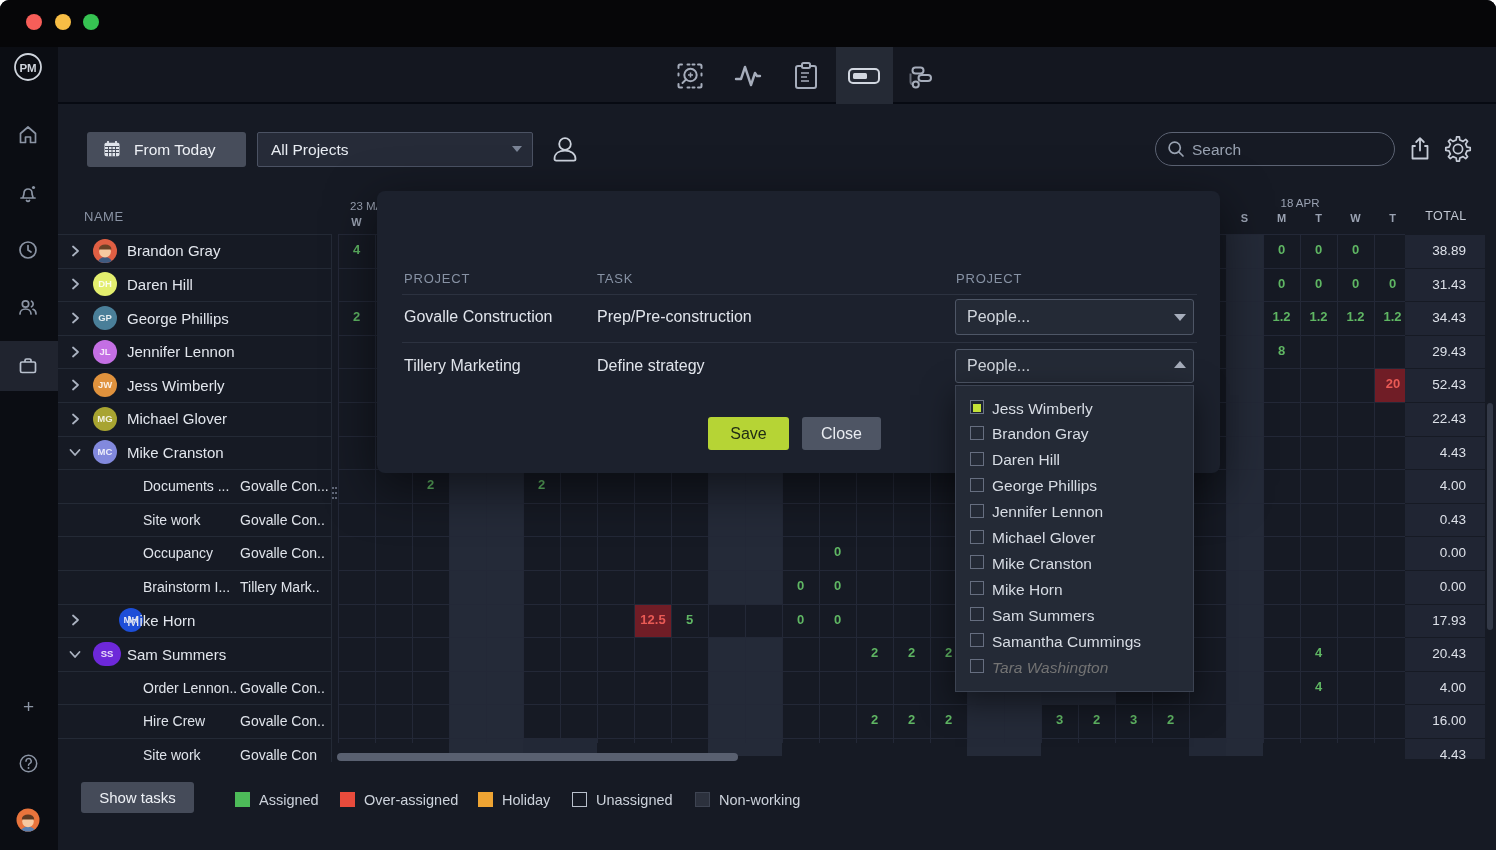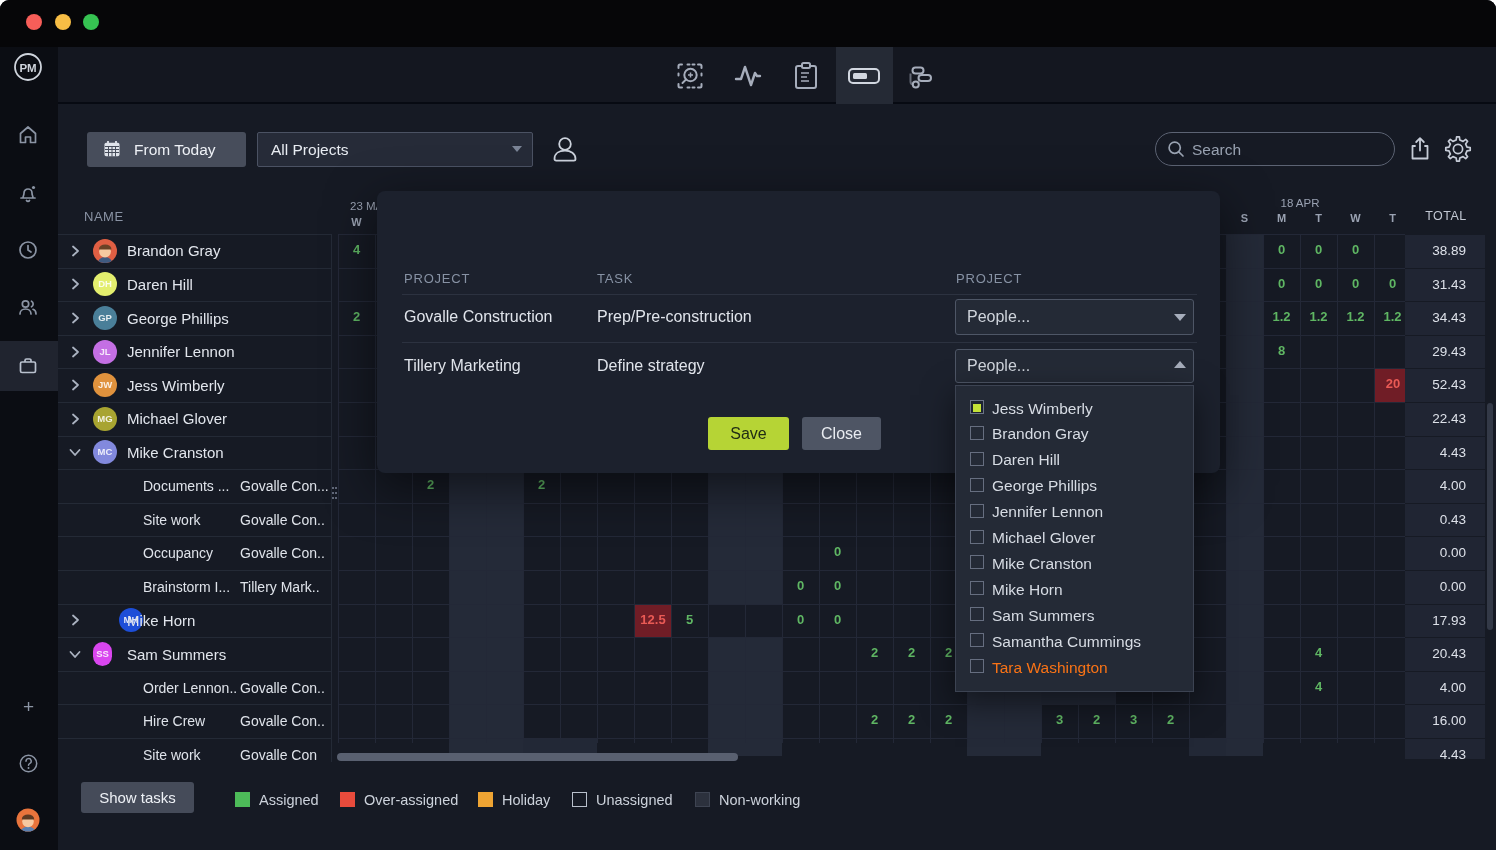--- a/index.html
+++ b/index.html
@@ -262,21 +262,21 @@
 <div class="abs" style="left:0;top:369.6px;width:273px;height:33.6px;border-top:1px solid #242a36;"></div>
 <svg class="abs" style="left:11px;top:380.4px;" width="12" height="12" viewBox="0 0 12 12" fill="none" stroke="#aab2c0" stroke-width="1.8" stroke-linecap="round" stroke-linejoin="round">
         <path d="M4 1.5 L9 6 L4 10.5"></path>
       </svg>
 <div class="abs" style="left:35px;top:374.4px;width:24px;height:24px;border-radius:12px;background:#1d4ed8;color:rgba(255,255,255,.85);font-size:9.5px;font-weight:bold;text-align:center;line-height:24px;margin-left:26px;">MH</div>
 <div class="abs" style="left:69px;top:377.9px;color:#e2e6ed;font-size:15px;">Mike Horn</div>
 <div class="abs" style="left:0;top:403.2px;width:273px;height:33.6px;border-top:1px solid #242a36;"></div>
 <svg class="abs" style="left:11px;top:414.0px;" width="12" height="12" viewBox="0 0 12 12" fill="none" stroke="#aab2c0" stroke-width="1.8" stroke-linecap="round" stroke-linejoin="round">
         <path d="M1.5 4 L6 9 L10.5 4"></path>
       </svg>
-<div class="abs" style="left:35px;top:408.0px;width:19px;height:24px;border-radius:12px;background:#d946ef;color:rgba(255,255,255,.85);font-size:9.5px;font-weight:bold;text-align:center;line-height:24px;">SS</div>
+<div class="abs" style="left:35px;top:408.0px;width:28px;height:24px;border-radius:12px;background:#6d28d9;color:rgba(255,255,255,.85);font-size:9.5px;font-weight:bold;text-align:center;line-height:24px;">SS</div>
 <div class="abs" style="left:69px;top:411.5px;color:#e2e6ed;font-size:15px;">Sam Summers</div>
 <div class="abs" style="left:0;top:436.8px;width:273px;height:33.6px;border-top:1px solid #242a36;"></div>
 <div class="abs" style="left:85px;top:445.6px;width:95px;overflow:hidden;white-space:nowrap;color:#dfe3ea;font-size:14px;">Order Lennon...</div>
 <div class="abs" style="left:182px;top:445.6px;width:92px;overflow:hidden;white-space:nowrap;color:#dfe3ea;font-size:14px;">Govalle Con..</div>
 <div class="abs" style="left:0;top:470.4px;width:273px;height:33.6px;border-top:1px solid #242a36;"></div>
 <div class="abs" style="left:85px;top:479.2px;width:95px;overflow:hidden;white-space:nowrap;color:#dfe3ea;font-size:14px;">Hire Crew</div>
 <div class="abs" style="left:182px;top:479.2px;width:92px;overflow:hidden;white-space:nowrap;color:#dfe3ea;font-size:14px;">Govalle Con..</div>
 <div class="abs" style="left:0;top:504.0px;width:273px;height:33.6px;border-top:1px solid #242a36;"></div>
 <div class="abs" style="left:85px;top:512.8px;width:95px;overflow:hidden;white-space:nowrap;color:#dfe3ea;font-size:14px;">Site work</div>
 <div class="abs" style="left:182px;top:512.8px;width:92px;overflow:hidden;white-space:nowrap;color:#dfe3ea;font-size:14px;">Govalle Con</div>
@@ -336,13 +336,13 @@
 <div class="abs" style="left:992px;top:529.0px;color:#d7dce4;font-size:15.5px;">Michael Glover</div>
 <div class="abs" style="left:970px;top:555.4px;width:14px;height:14px;border:1.5px solid #666e80;"></div>
 <div class="abs" style="left:992px;top:554.9px;color:#d7dce4;font-size:15.5px;">Mike Cranston</div>
 <div class="abs" style="left:970px;top:581.3px;width:14px;height:14px;border:1.5px solid #666e80;"></div>
 <div class="abs" style="left:992px;top:580.8px;color:#d7dce4;font-size:15.5px;">Mike Horn</div>
 <div class="abs" style="left:970px;top:607.2px;width:14px;height:14px;border:1.5px solid #666e80;"></div>
 <div class="abs" style="left:992px;top:606.7px;color:#d7dce4;font-size:15.5px;">Sam Summers</div>
 <div class="abs" style="left:970px;top:633.1px;width:14px;height:14px;border:1.5px solid #666e80;"></div>
 <div class="abs" style="left:992px;top:632.6px;color:#d7dce4;font-size:15.5px;">Samantha Cummings</div>
 <div class="abs" style="left:970px;top:659.0px;width:14px;height:14px;border:1.5px solid #666e80;"></div>
-<div class="abs" style="left:992px;top:658.5px;color:#f97316;font-size:15.5px;">Tara Washington</div>
+<div class="abs" style="left:992px;top:658.5px;color:#737373;font-size:15.5px;font-style:italic;">Tara Washington</div>
 </div>
 </body></html>

